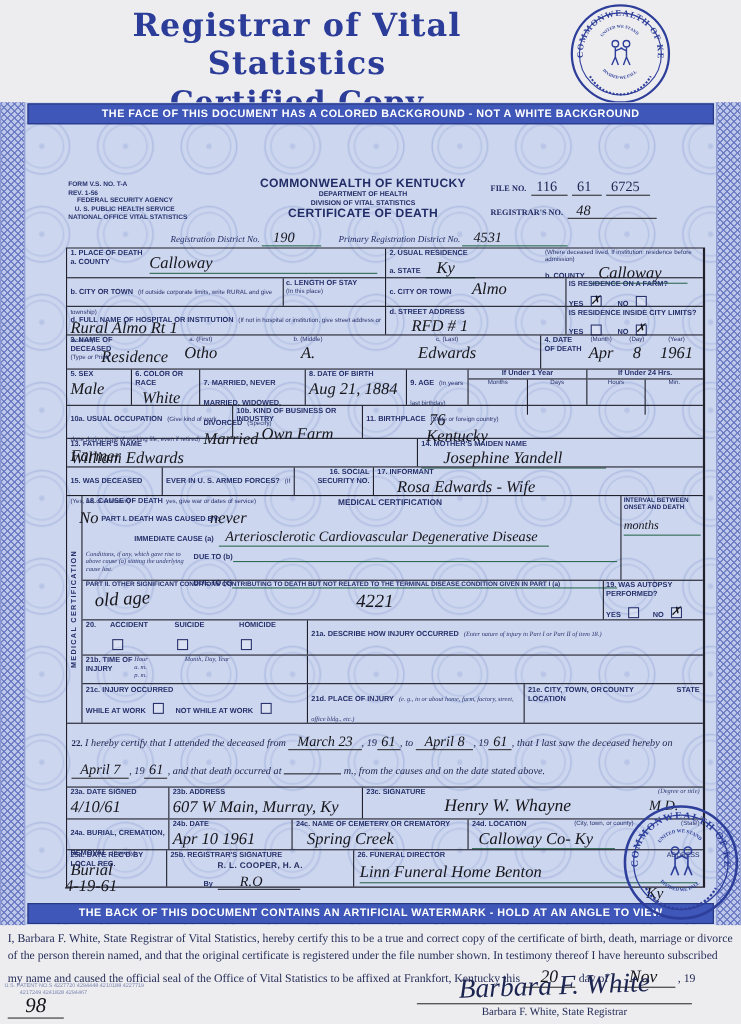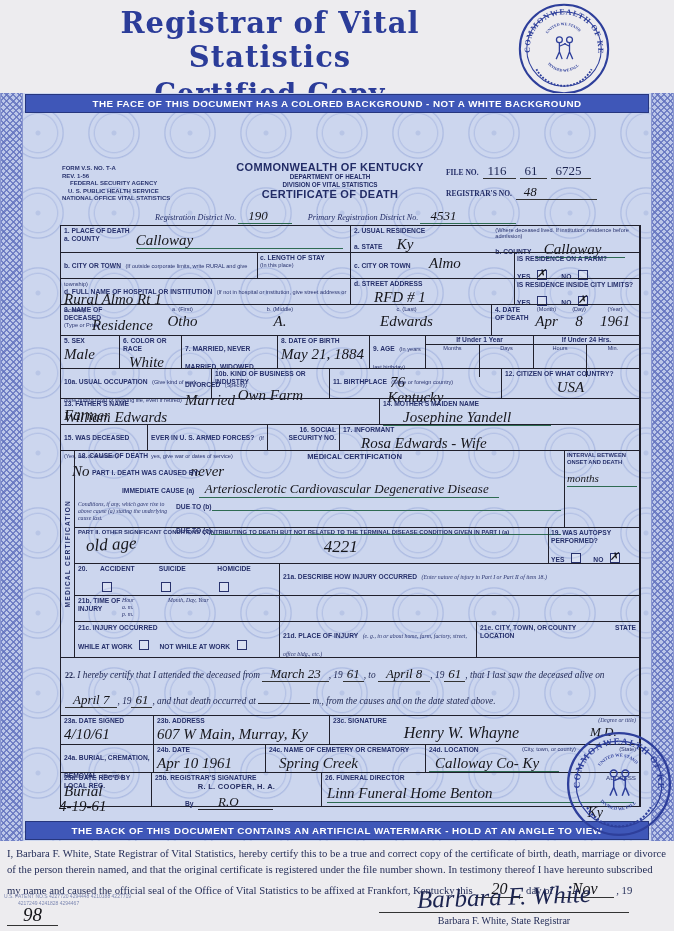--- a/index.html
+++ b/index.html
@@ -281,21 +281,21 @@
             <div class="lbl">6. COLOR OR RACE</div>
             <span class="hw lg" style="padding-left:6px;margin-top:12px;">White</span>
           </div>
           <div class="cell" style="width:96px;">
             <span class="lbl">7. MARRIED, NEVER MARRIED, WIDOWED, DIVORCED</span>
             <span class="note">(Specify)</span>
             <div><span class="hw lg">Married</span></div>
           </div>
           <div class="cell" style="width:92px;">
             <div class="lbl">8. DATE OF BIRTH</div>
-            <span class="hw lg">May 21, 1884</span>
+            <span class="hw lg">Aug 21, 1884</span>
           </div>
           <div class="cell" style="width:56px;">
             <span class="lbl">9. AGE</span>
             <span class="note">(In years last birthday)</span>
             <div class="ctr"><span class="hw lg">76</span></div>
           </div>
           <div class="cell" style="width:108px;padding:0;">
             <div class="lbl ctr" style="border-bottom:1px solid #20202c;">If Under 1 Year</div>
             <div class="flex" style="height:100%;">
               <div class="f1g ctr note">Months</div>
@@ -318,24 +318,20 @@
             <div><span class="hw lg">Farmer</span></div>
           </div>
           <div class="cell" style="width:118px;">
             <div class="lbl">10b. KIND OF BUSINESS OR INDUSTRY</div>
             <div class="ctr"><span class="hw lg">Own Farm</span></div>
           </div>
           <div class="cell" style="width:172px;">
             <span class="lbl">11. BIRTHPLACE</span>
             <span class="note">(State or foreign country)</span>
             <div class="ctr"><span class="hw lg">Kentucky</span></div>
-          </div>
-          <div class="cell" style="flex:1;">
-            <div class="lbl">12. CITIZEN OF WHAT COUNTRY?</div>
-            <div class="ctr"><span class="hw lg">USA</span></div>
           </div>
         </div>
 
         <div class="row" style="height:26px;">
           <div class="cell nb" style="width:318px;">
             <div class="lbl">13. FATHER'S NAME</div>
             <span class="hw lg">William   Edwards</span>
           </div>
           <div class="cell" style="flex:1;">
             <div class="lbl">14. MOTHER'S MAIDEN NAME</div>
@@ -474,21 +470,21 @@
             </div>
           </div>
         </div>
 
         <div class="row">
           <div class="cell nb cert22 f1g">
             <span style="font-style:normal;font-weight:bold;font-size:8px;">22.</span>
             <span>I hereby certify that I attended the deceased from</span>
             <span class="hwv">March 23</span><span>, 19</span><span class="hwv" style="padding:0 4px;">61</span><span>, to</span>
             <span class="hwv">April 8</span><span>, 19</span><span class="hwv" style="padding:0 4px;">61</span><span>, that I last saw the deceased</span>
-            <span>alive on</span>
+            <span>hereby on</span>
             <span class="hwv">April 7</span><span>, 19</span><span class="hwv" style="padding:0 4px;">61</span><span>, and that death occurred at</span>
             <span class="bl" style="display:inline-block;width:52px;"></span>
             <span>m., from the causes and on the date stated above.</span>
           </div>
         </div>
 
         <div class="row" style="height:29px;">
           <div class="cell nb" style="width:92px;">
             <div class="lbl">23a. DATE SIGNED</div>
             <span class="hw lg">4/10/61</span>

